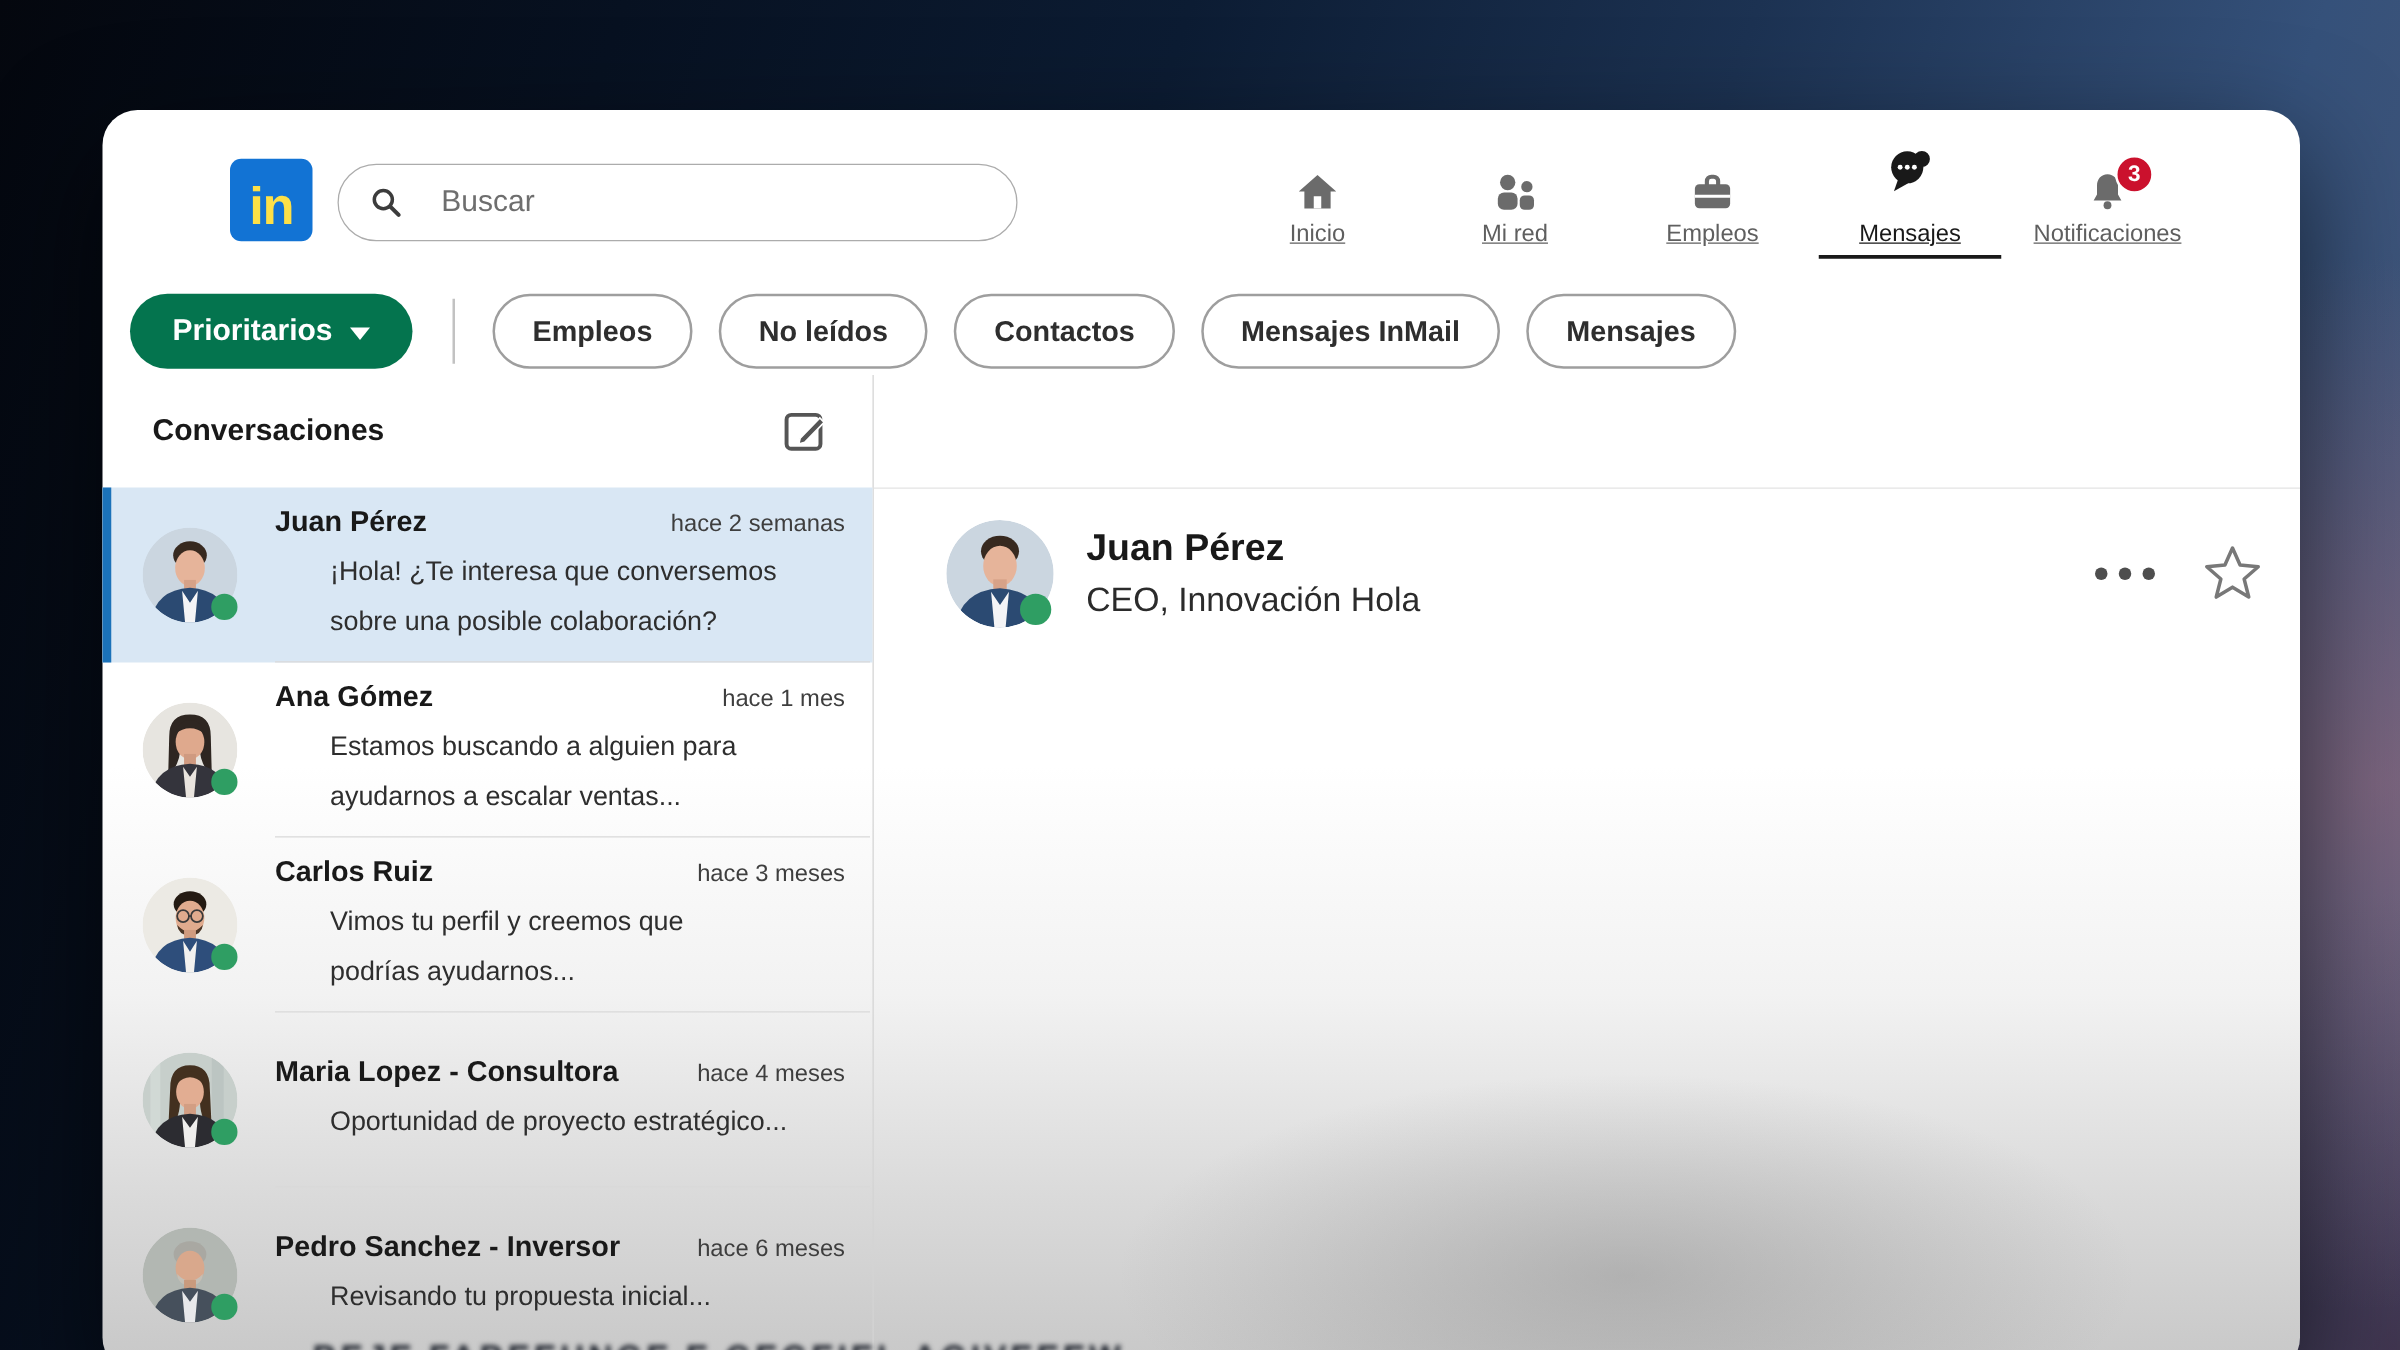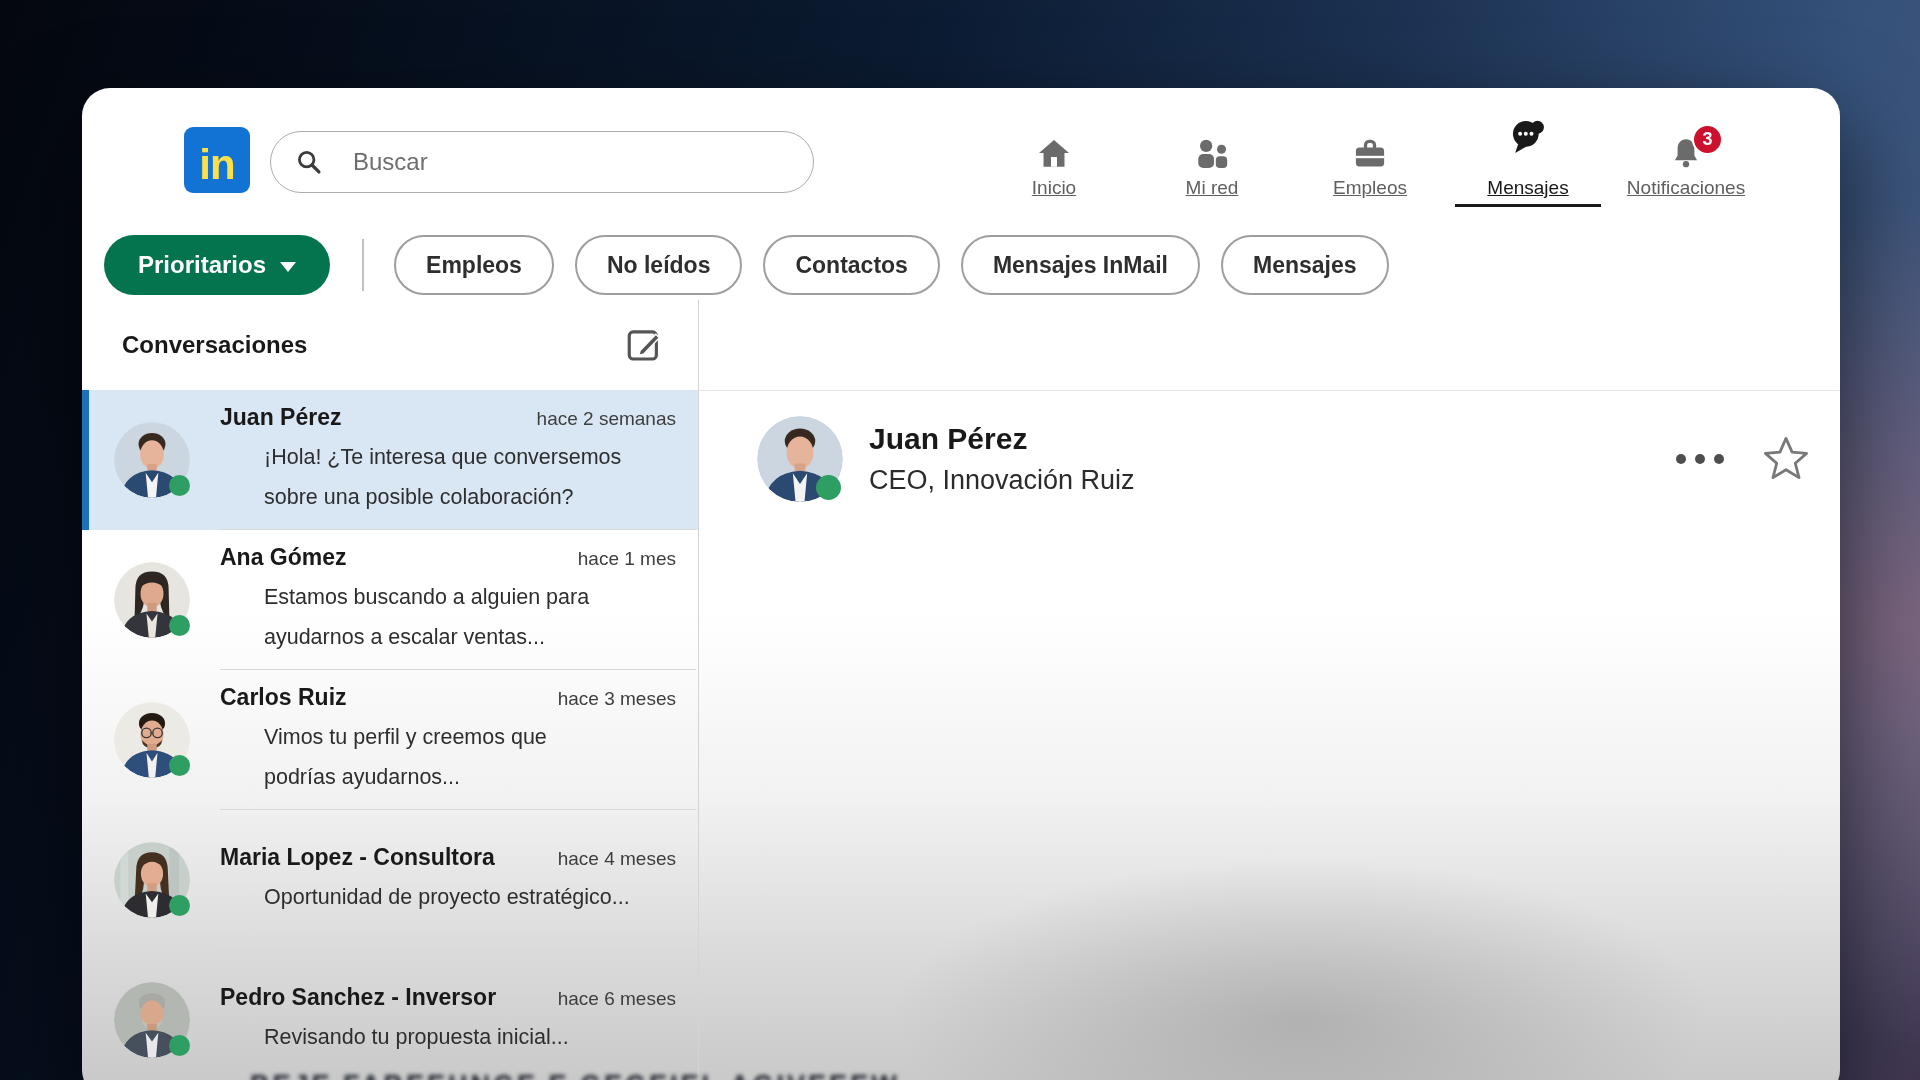--- a/index.html
+++ b/index.html
@@ -349,21 +349,21 @@
                 <ellipse cx="48" cy="41" rx="15" ry="18" fill="#e6b49a"></ellipse>
                 <rect x="42" y="53" width="12" height="12" fill="#d7a288"></rect>
                 <path d="M8,96 Q13,63 48,61 Q83,63 88,96 Z" fill="#2b4a72"></path>
                 <path d="M40,64 L48,76 L56,64 L53,96 L43,96 Z" fill="#f4f4f6"></path>
               </g>
             </svg>
           <span class="dot dot-big"></span>
         </span>
         <div class="thread-info">
           <div class="thread-name">Juan Pérez</div>
-          <div class="thread-sub">CEO, Innovación Ruiz</div>
+          <div class="thread-sub">CEO, Innovación Hola</div>
         </div>
         <div class="thread-actions">
           <button class="iconbtn">
             <svg width="56" height="14" viewBox="0 0 56 14">
                 <circle cx="9" cy="7" r="5" fill="#4e4e4e"></circle>
                 <circle cx="28" cy="7" r="5" fill="#4e4e4e"></circle>
                 <circle cx="47" cy="7" r="5" fill="#4e4e4e"></circle>
               </svg>
           </button>
           <button class="iconbtn">

